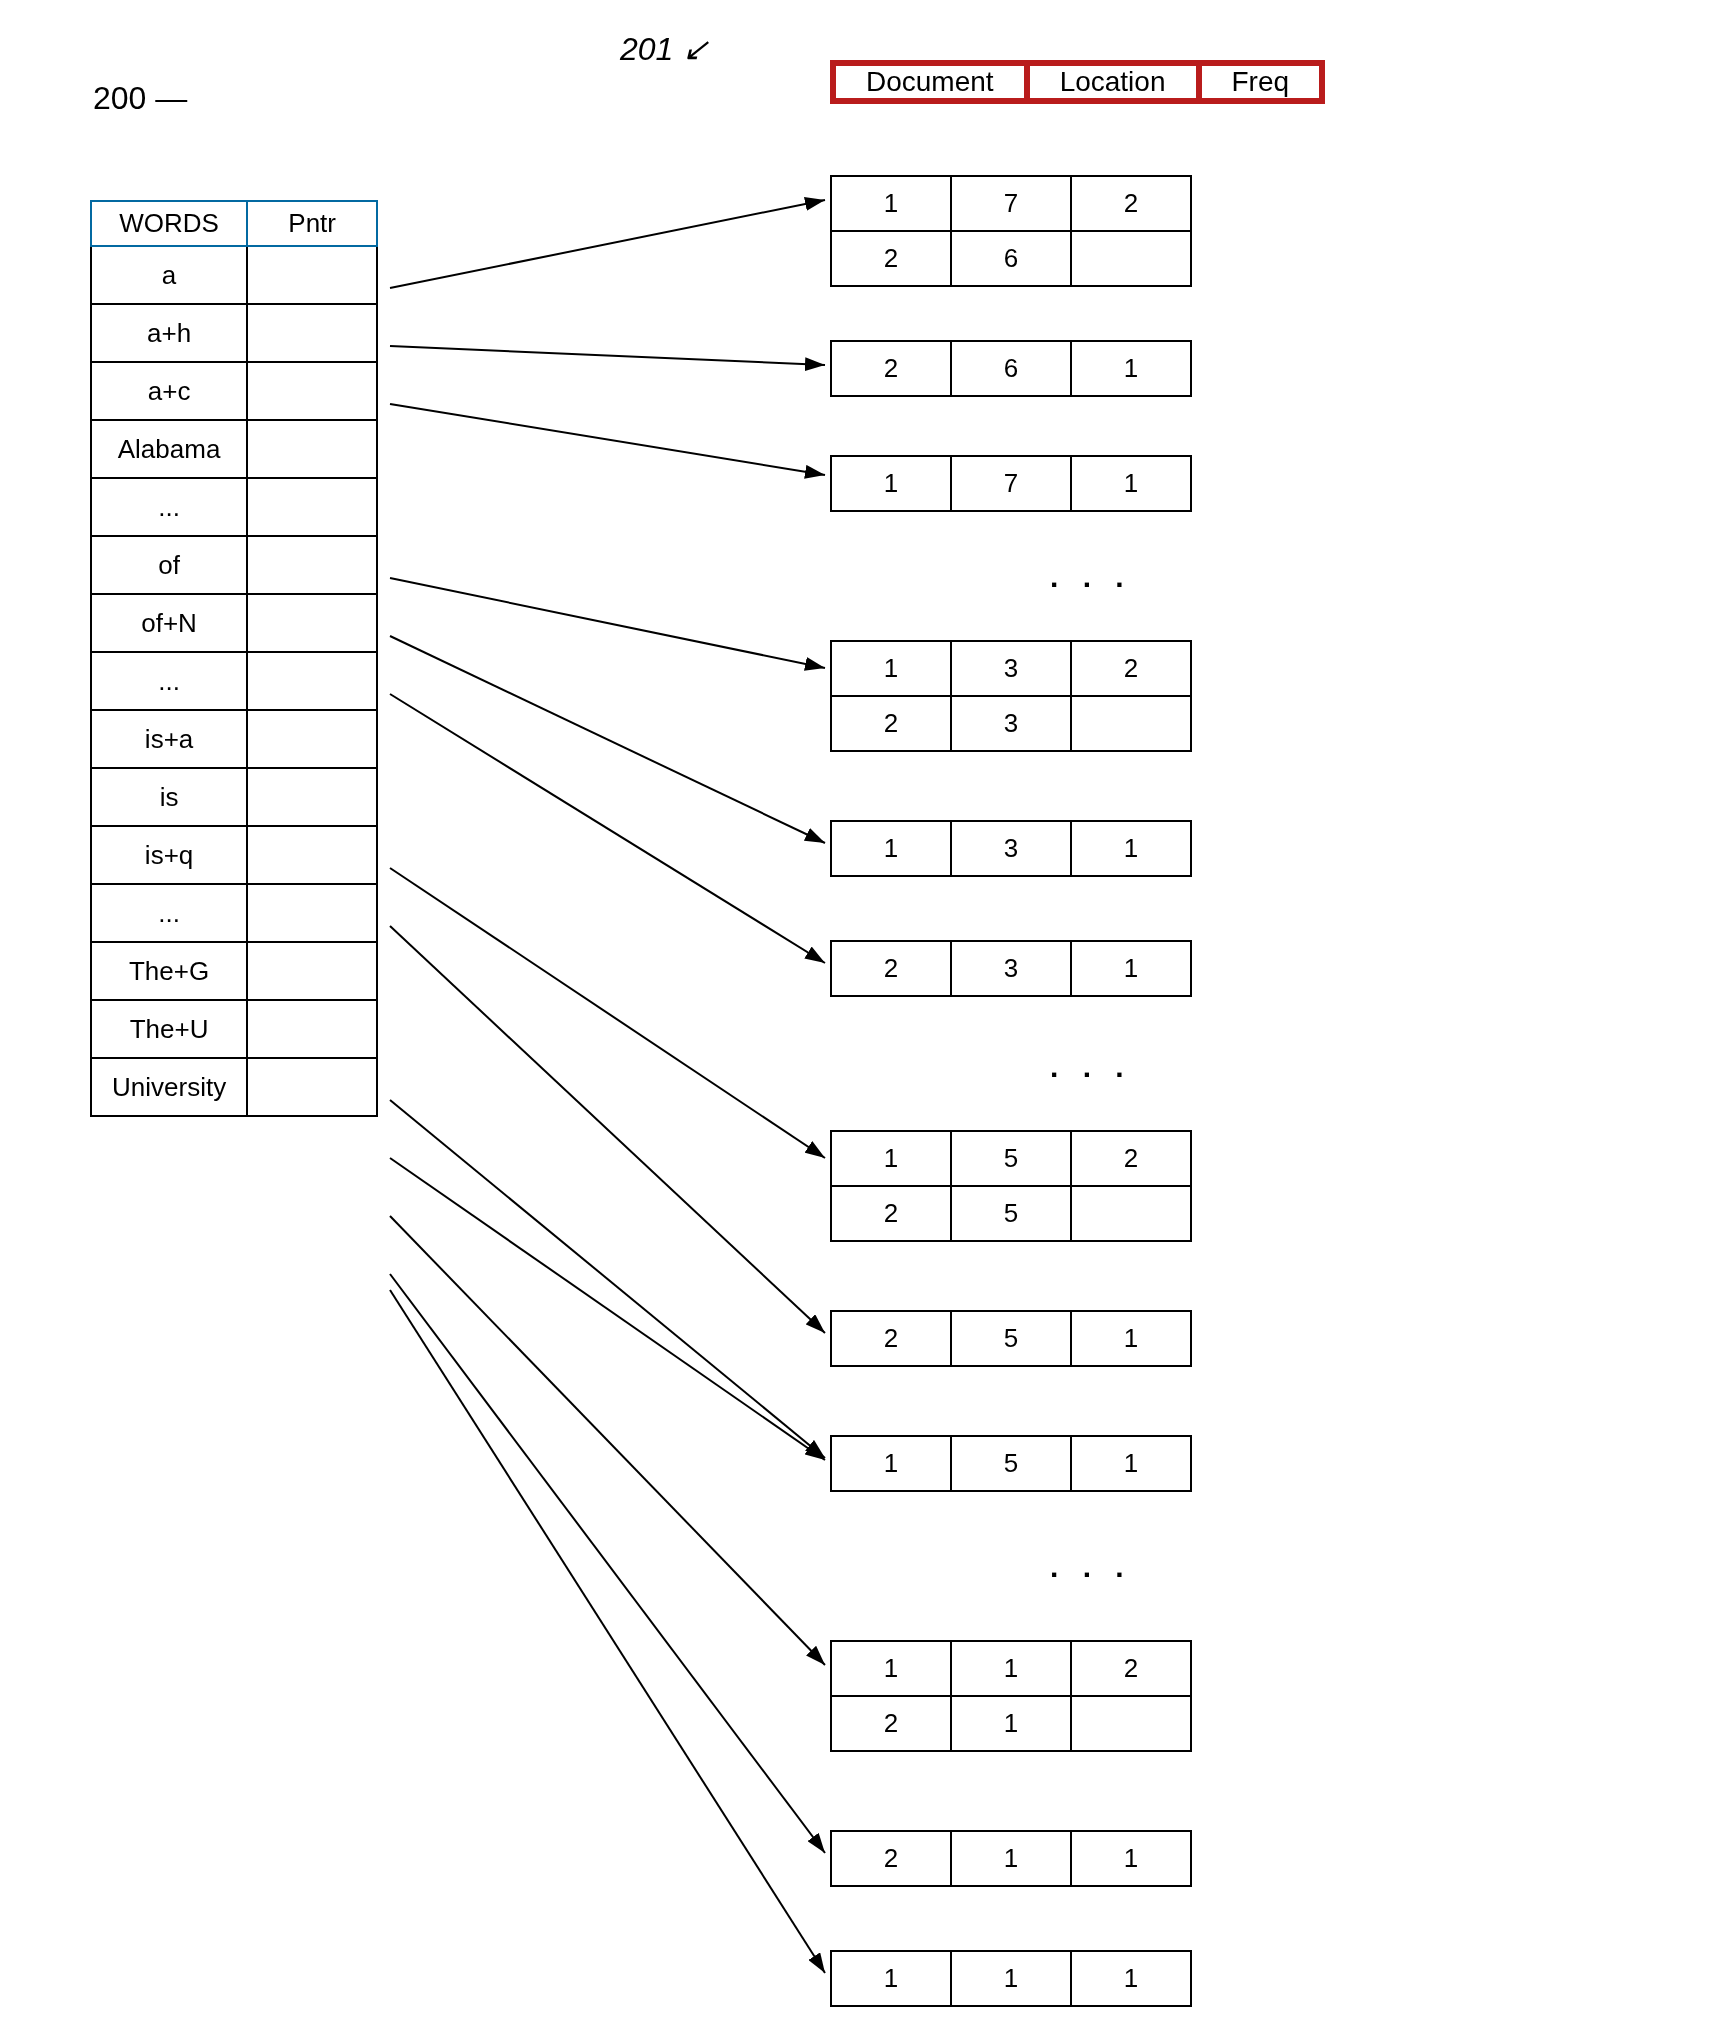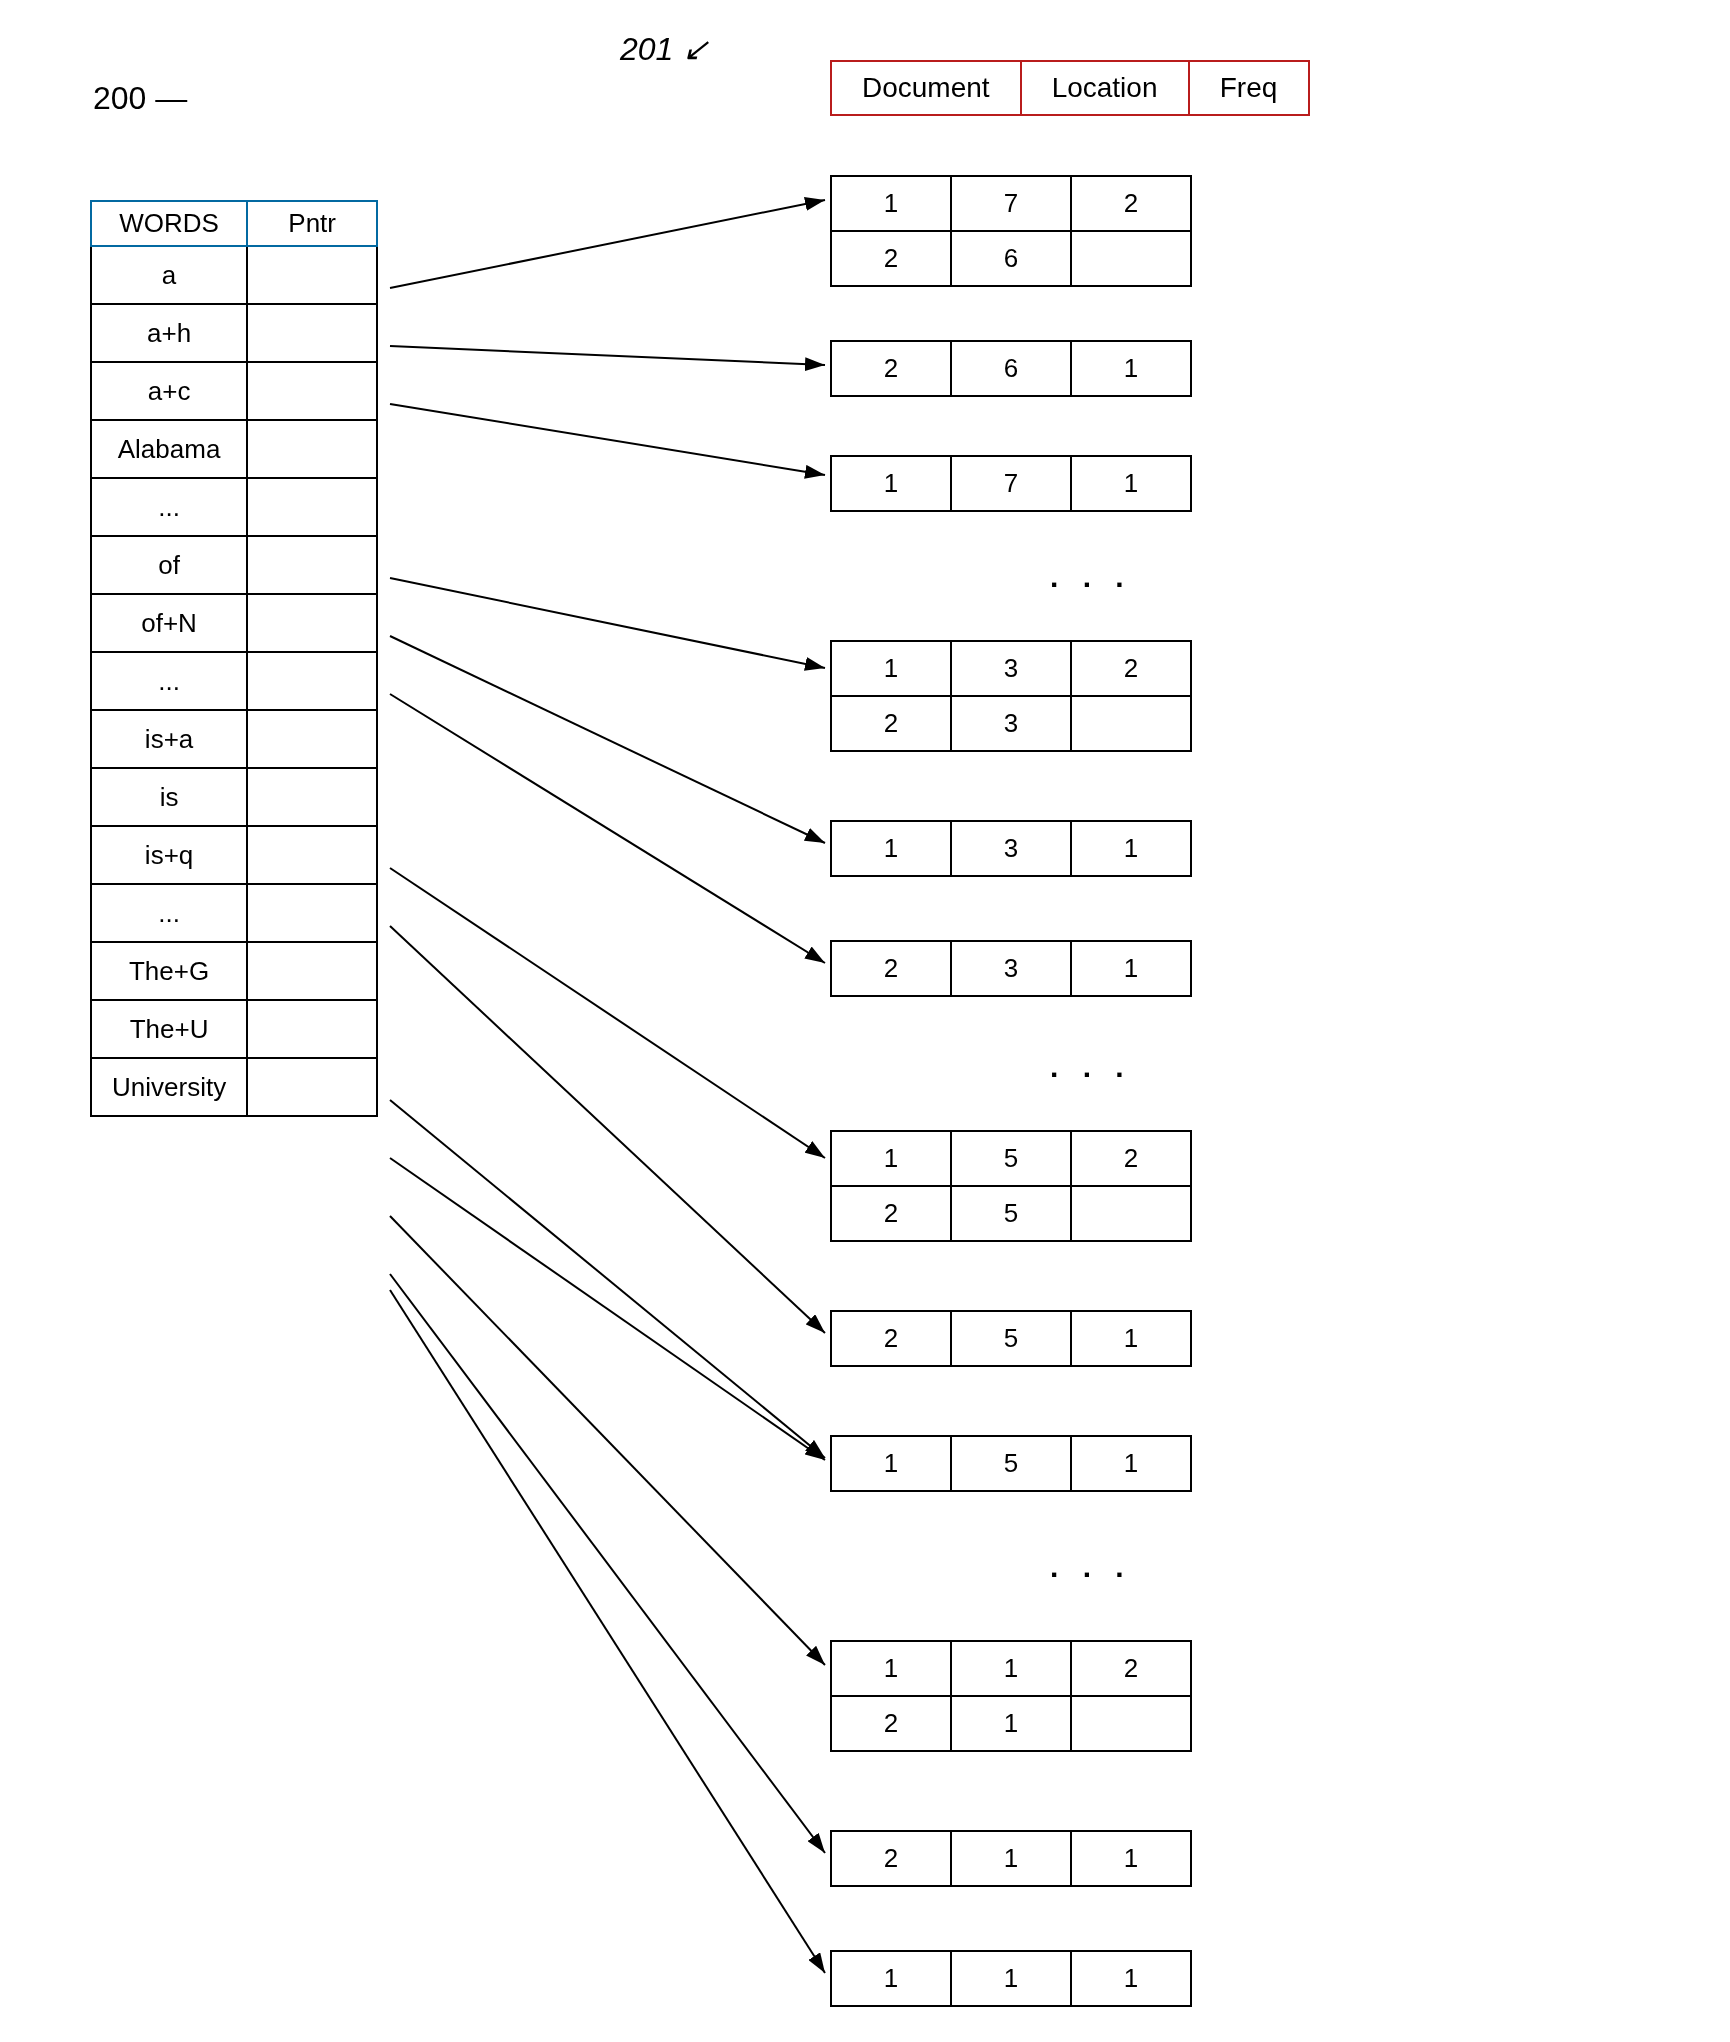--- a/index.html
+++ b/index.html
@@ -38,25 +38,25 @@
     }
 
     
     .header-table {
       position: absolute;
       top: 60px;
       left: 830px;
       border-collapse: collapse;
     }
     .header-table th {
-      border: 2px solid #b91c1c;
-      padding: 10px 30px;
+      border: 6px solid #b91c1c;
+      padding: 0 30px;
       font-size: 28px;
       font-weight: normal;
-      text-align: center;
+      text-align: left;
       min-width: 120px;
     }
 
     
     .words-table {
       position: absolute;
       top: 200px;
       left: 90px;
       border-collapse: collapse;
     }

